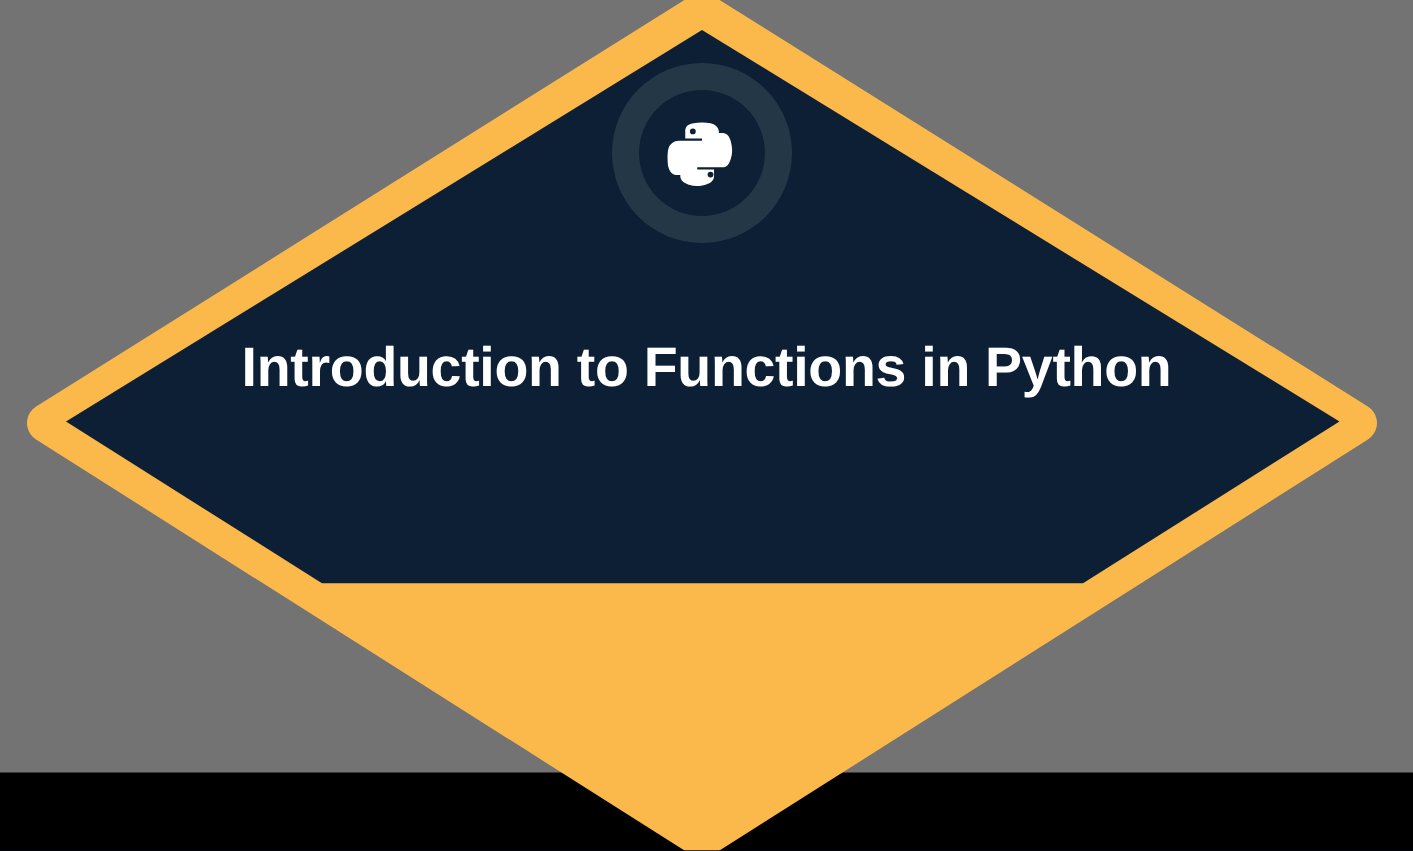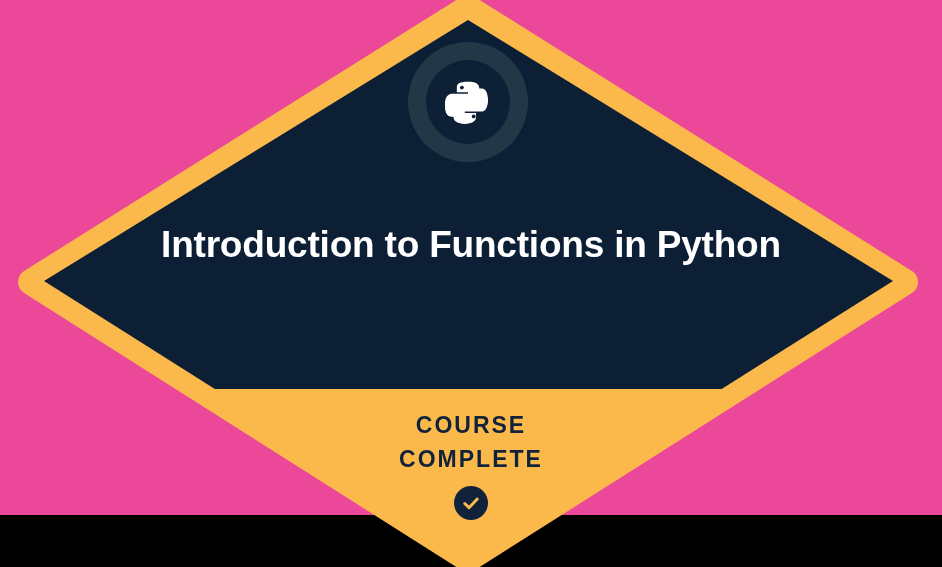--- a/index.html
+++ b/index.html
@@ -11,21 +11,21 @@
     width: 942px;
     height: 567px;
     overflow: hidden;
     font-family: "Liberation Sans", sans-serif;
   }
 
   #badge-stage {
     position: relative;
     width: 942px;
     height: 515px;
-    background: #ec4899;
+    background: #737373;
   }
 
   #badge-svg {
     position: absolute;
     left: 0;
     top: 0;
     width: 942px;
     height: 567px;
     display: block;
   }
@@ -163,24 +163,15 @@
         <path fill="#ffffff" d="M54.5 6.5c-4.6 0-9 .4-12.8 1.1-11.3 2-13.4 6.2-13.4 14v10.3h26.8v3.4H18.2c-7.9 0-14.8 4.7-17 13.7-2.5 10.3-2.6 16.7 0 27.5 1.9 8 6.5 13.7 14.4 13.7h9.2V77.9c0-9 7.8-16.9 17-16.9h26.7c7.5 0 13.5-6.2 13.5-13.8V21.6c0-7.4-6.2-12.9-13.5-14.1-4.7-.8-9.5-1.1-14-1z"></path>
         <circle fill="#0d2036" cx="40.4" cy="20.6" r="4.6"></circle>
 
         <path fill="#ffffff" d="M88.6 35.3v11.7c0 9.4-8 17.3-17 17.3H44.9c-7.4 0-13.5 6.3-13.5 13.8v25.6c0 7.4 6.3 11.6 13.5 13.8 8.6 2.5 16.9 3 26.8 0 6.9-2 13.5-6 13.5-13.8V93.3H58.4v-3.4h40.2c7.8 0 10.7-5.4 13.4-13.7 2.8-8.5 2.7-16.7 0-27.5-2-7.8-5.6-13.7-13.4-13.7h-10z" transform="translate(-11,-12)"></path>
         <circle fill="#0d2036" cx="68.6" cy="89.4" r="4.6"></circle>
       </svg>
     </div>
 
     <div id="course-title">Introduction to Functions in Python</div>
 
-    <div id="status-block">
-      <div class="status-line">COURSE</div>
-      <div class="status-line">COMPLETE</div>
-      <div id="check-badge">
-        <svg id="check-icon" viewBox="0 0 24 24" aria-hidden="true">
-          <path d="M4.5 12.6 L9.6 17.6 L19.5 7.2" fill="none" stroke="#fbb94b" stroke-width="3.6" stroke-linecap="round" stroke-linejoin="round"></path>
-        </svg>
-      </div>
-    </div>
 
   </div>
 </div>
 
 </body></html>

